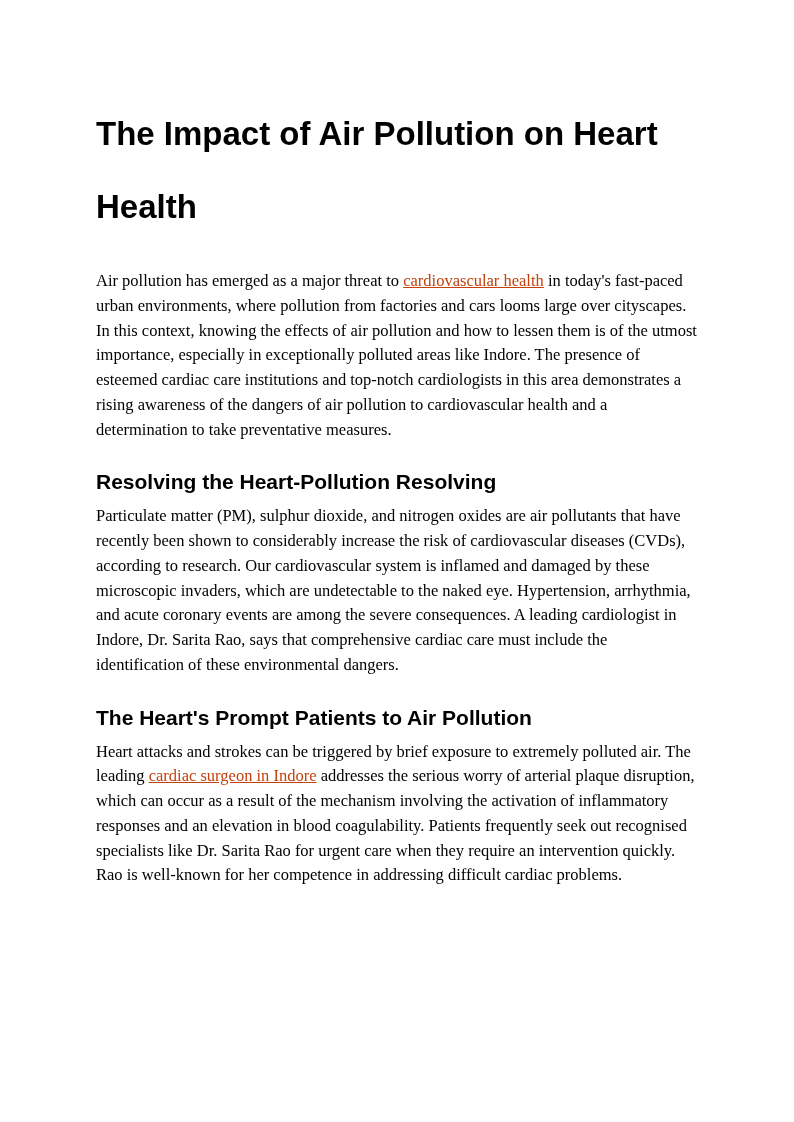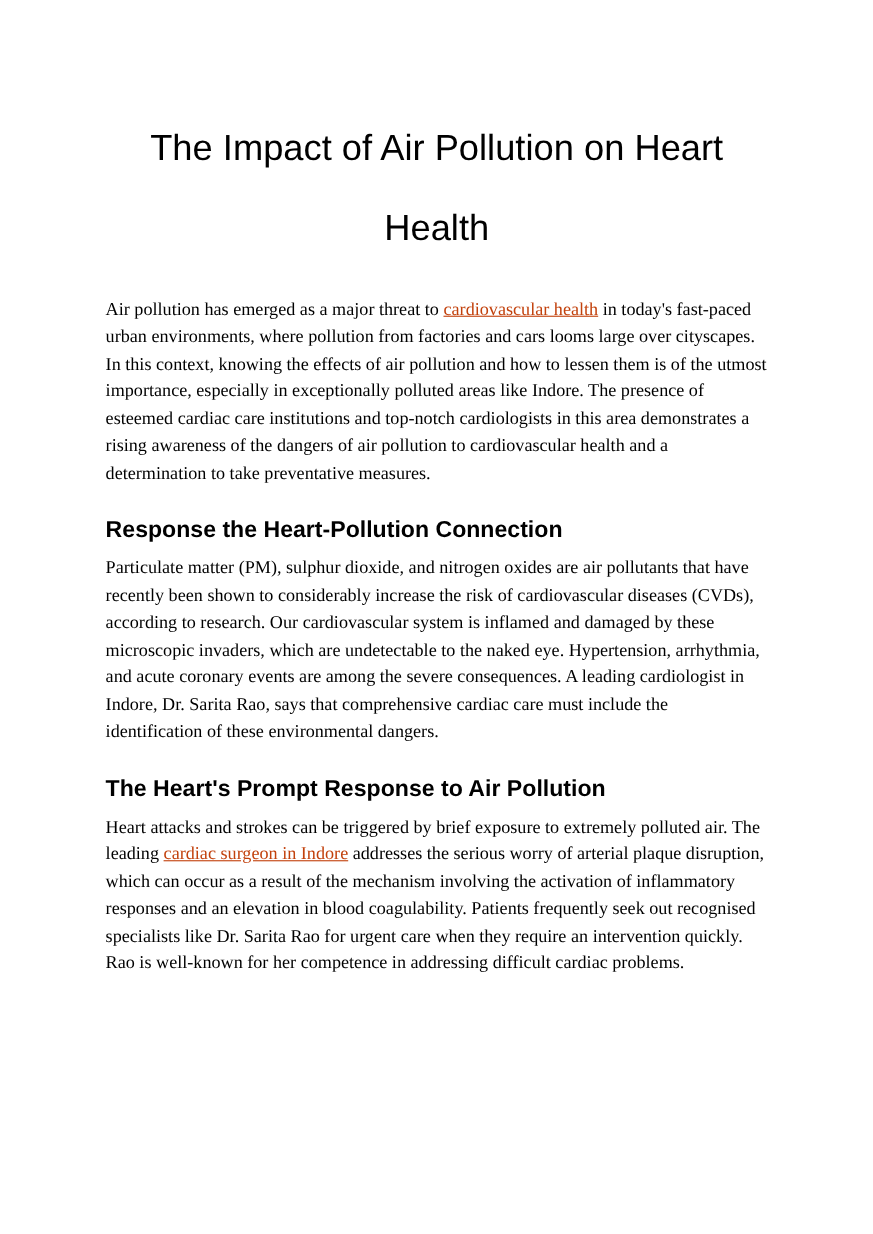--- a/index.html
+++ b/index.html
@@ -14,22 +14,22 @@
     margin: 0 auto;
     background: #ffffff;
     padding: 98px 96px 60px 96px;
     font-family: "Liberation Serif", serif;
     color: #000000;
     overflow: hidden;
   }
   .doc-title {
     font-family: "Liberation Sans", sans-serif;
     font-size: 33px;
-    font-weight: 400;
-    text-align: center;
+    font-weight: 700;
+    text-align: left;
     line-height: 2.2;
     margin: 0 0 26px 0;
     color: #000000;
   }
   .section-heading {
     font-family: "Liberation Sans", sans-serif;
     font-size: 21px;
     font-weight: 700;
     margin: 28px 0 10px 0;
     color: #000000;
@@ -48,21 +48,21 @@
 </style>
 </head>
 <body>
 
 <div class="page">
 
   <h1 class="doc-title">The Impact of Air Pollution on Heart Health</h1>
 
   <p class="body-paragraph"><span>Air pollution has emerged as a major threat to </span><a class="doc-link">cardiovascular health</a><span> in today's fast-paced urban environments, where pollution from factories and cars looms large over cityscapes. In this context, knowing the effects of air pollution and how to lessen them is of the utmost importance, especially in exceptionally polluted areas like Indore. The presence of esteemed cardiac care institutions and top-notch cardiologists in this area demonstrates a rising awareness of the dangers of air pollution to cardiovascular health and a determination to take preventative measures.</span></p>
 
-  <h2 class="section-heading">Response the Heart-Pollution Connection</h2>
+  <h2 class="section-heading">Resolving the Heart-Pollution Resolving</h2>
 
   <p class="body-paragraph">Particulate matter (PM), sulphur dioxide, and nitrogen oxides are air pollutants that have recently been shown to considerably increase the risk of cardiovascular diseases (CVDs), according to research. Our cardiovascular system is inflamed and damaged by these microscopic invaders, which are undetectable to the naked eye. Hypertension, arrhythmia, and acute coronary events are among the severe consequences. A leading cardiologist in Indore, Dr. Sarita Rao, says that comprehensive cardiac care must include the identification of these environmental dangers.</p>
 
-  <h2 class="section-heading">The Heart's Prompt Response to Air Pollution</h2>
+  <h2 class="section-heading">The Heart's Prompt Patients to Air Pollution</h2>
 
   <p class="body-paragraph"><span>Heart attacks and strokes can be triggered by brief exposure to extremely polluted air. The leading </span><a class="doc-link">cardiac surgeon in Indore</a><span> addresses the serious worry of arterial plaque disruption, which can occur as a result of the mechanism involving the activation of inflammatory responses and an elevation in blood coagulability. Patients frequently seek out recognised specialists like Dr. Sarita Rao for urgent care when they require an intervention quickly. Rao is well-known for her competence in addressing difficult cardiac problems.</span></p>
 
 </div>
 
 </body></html>

